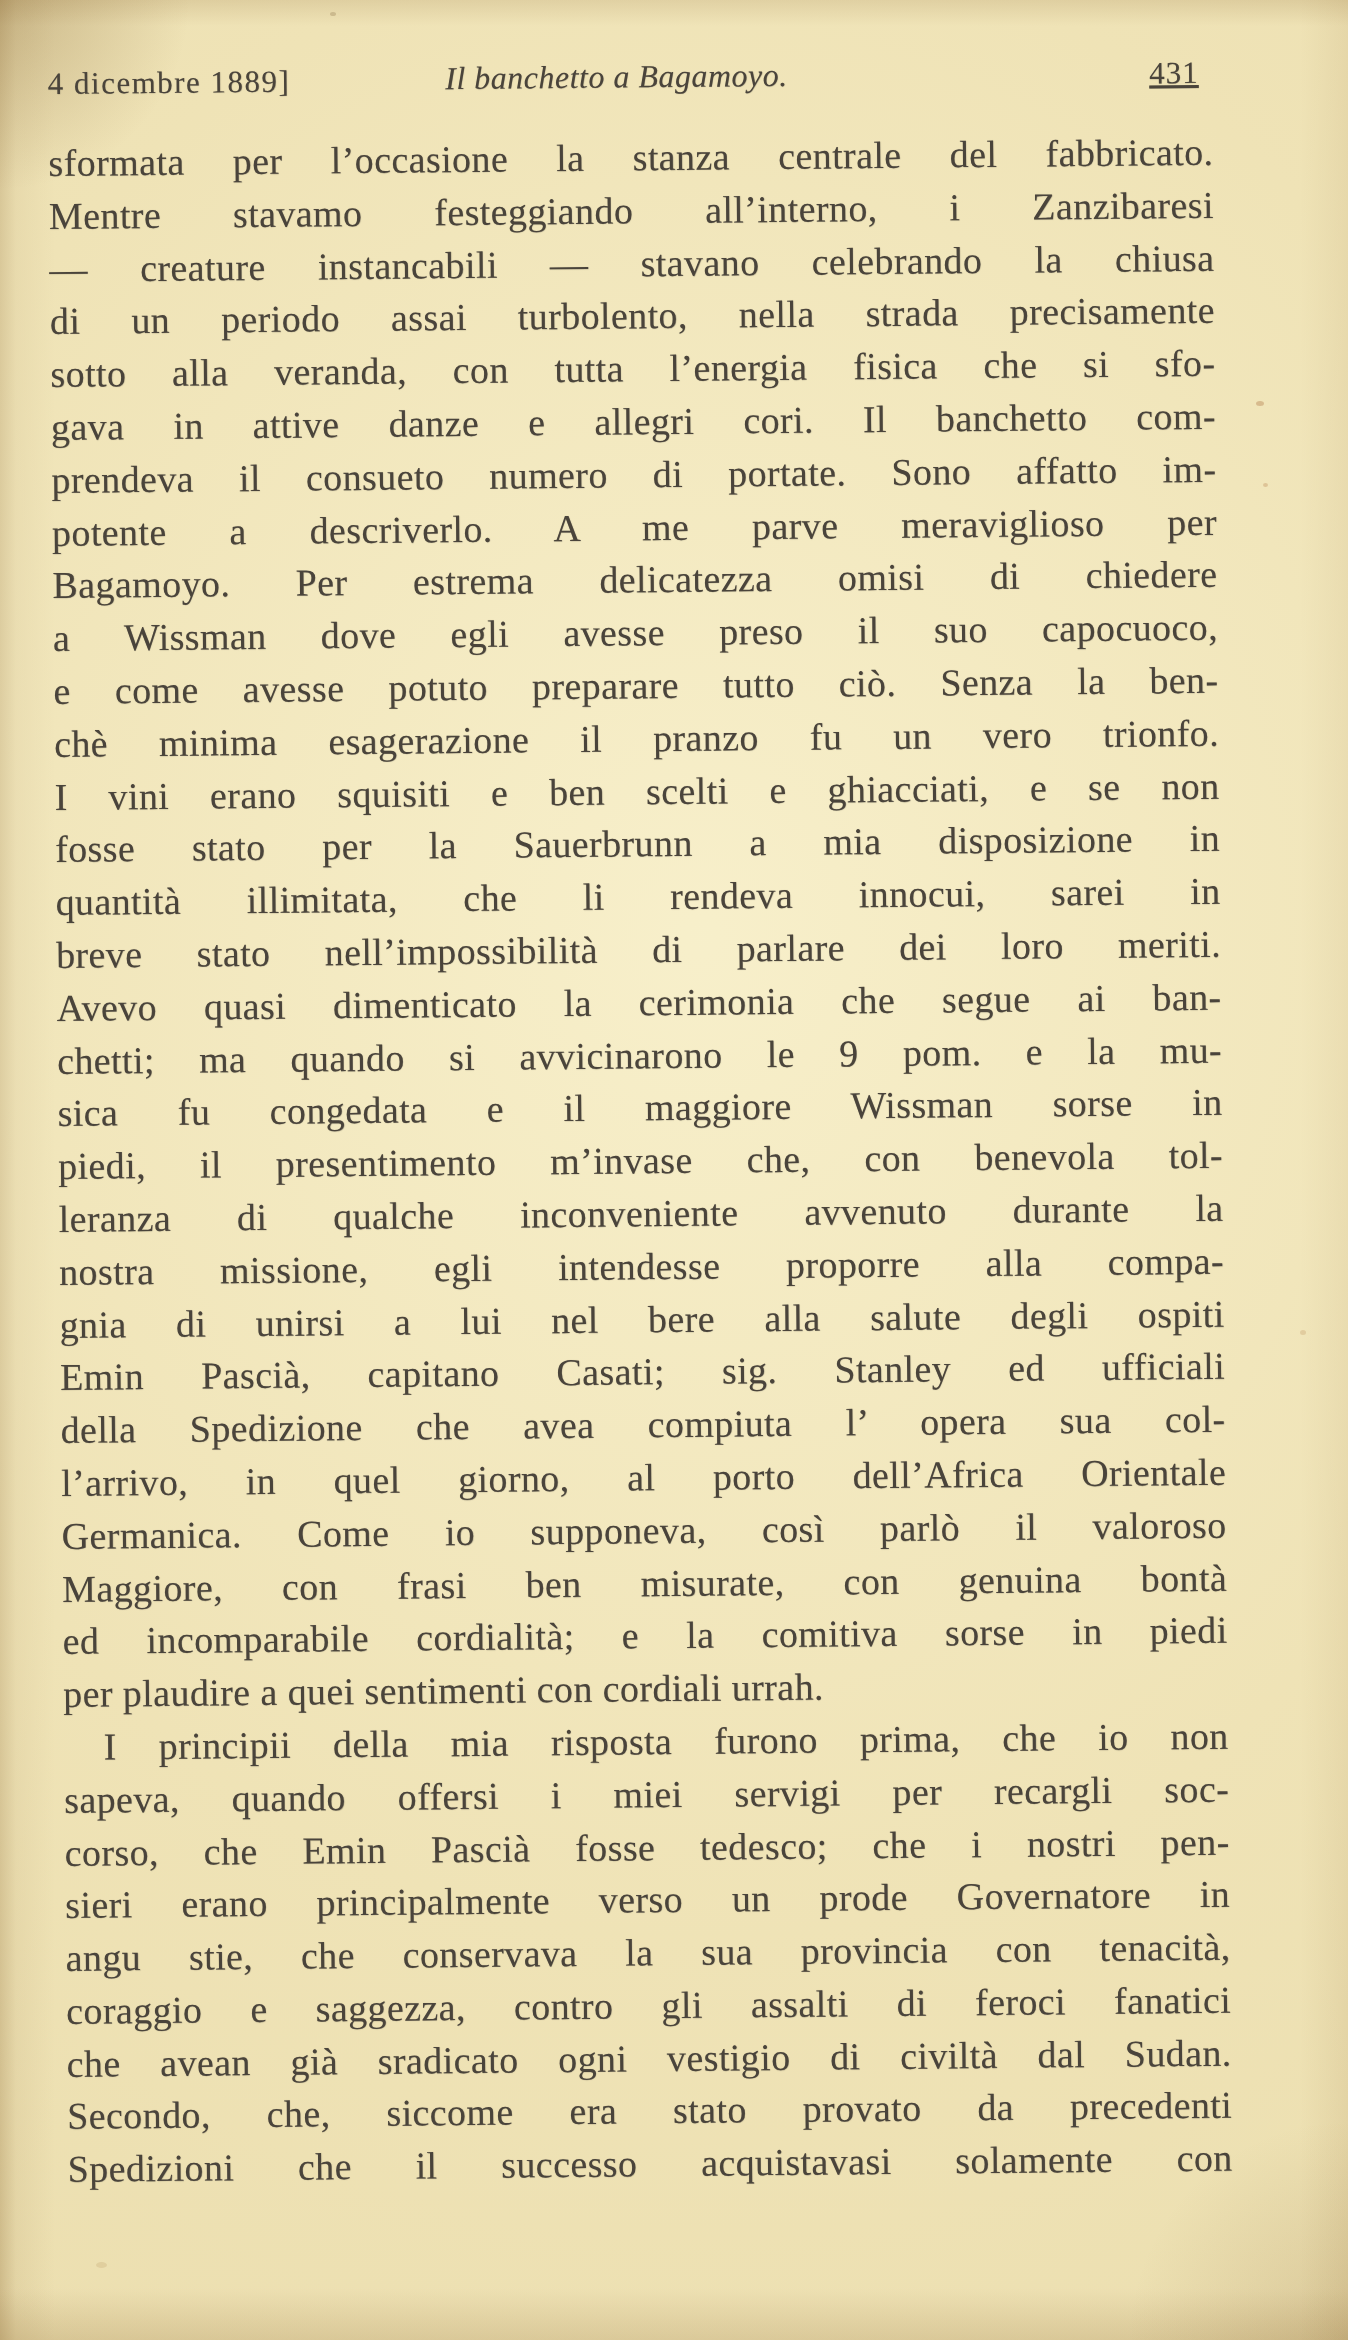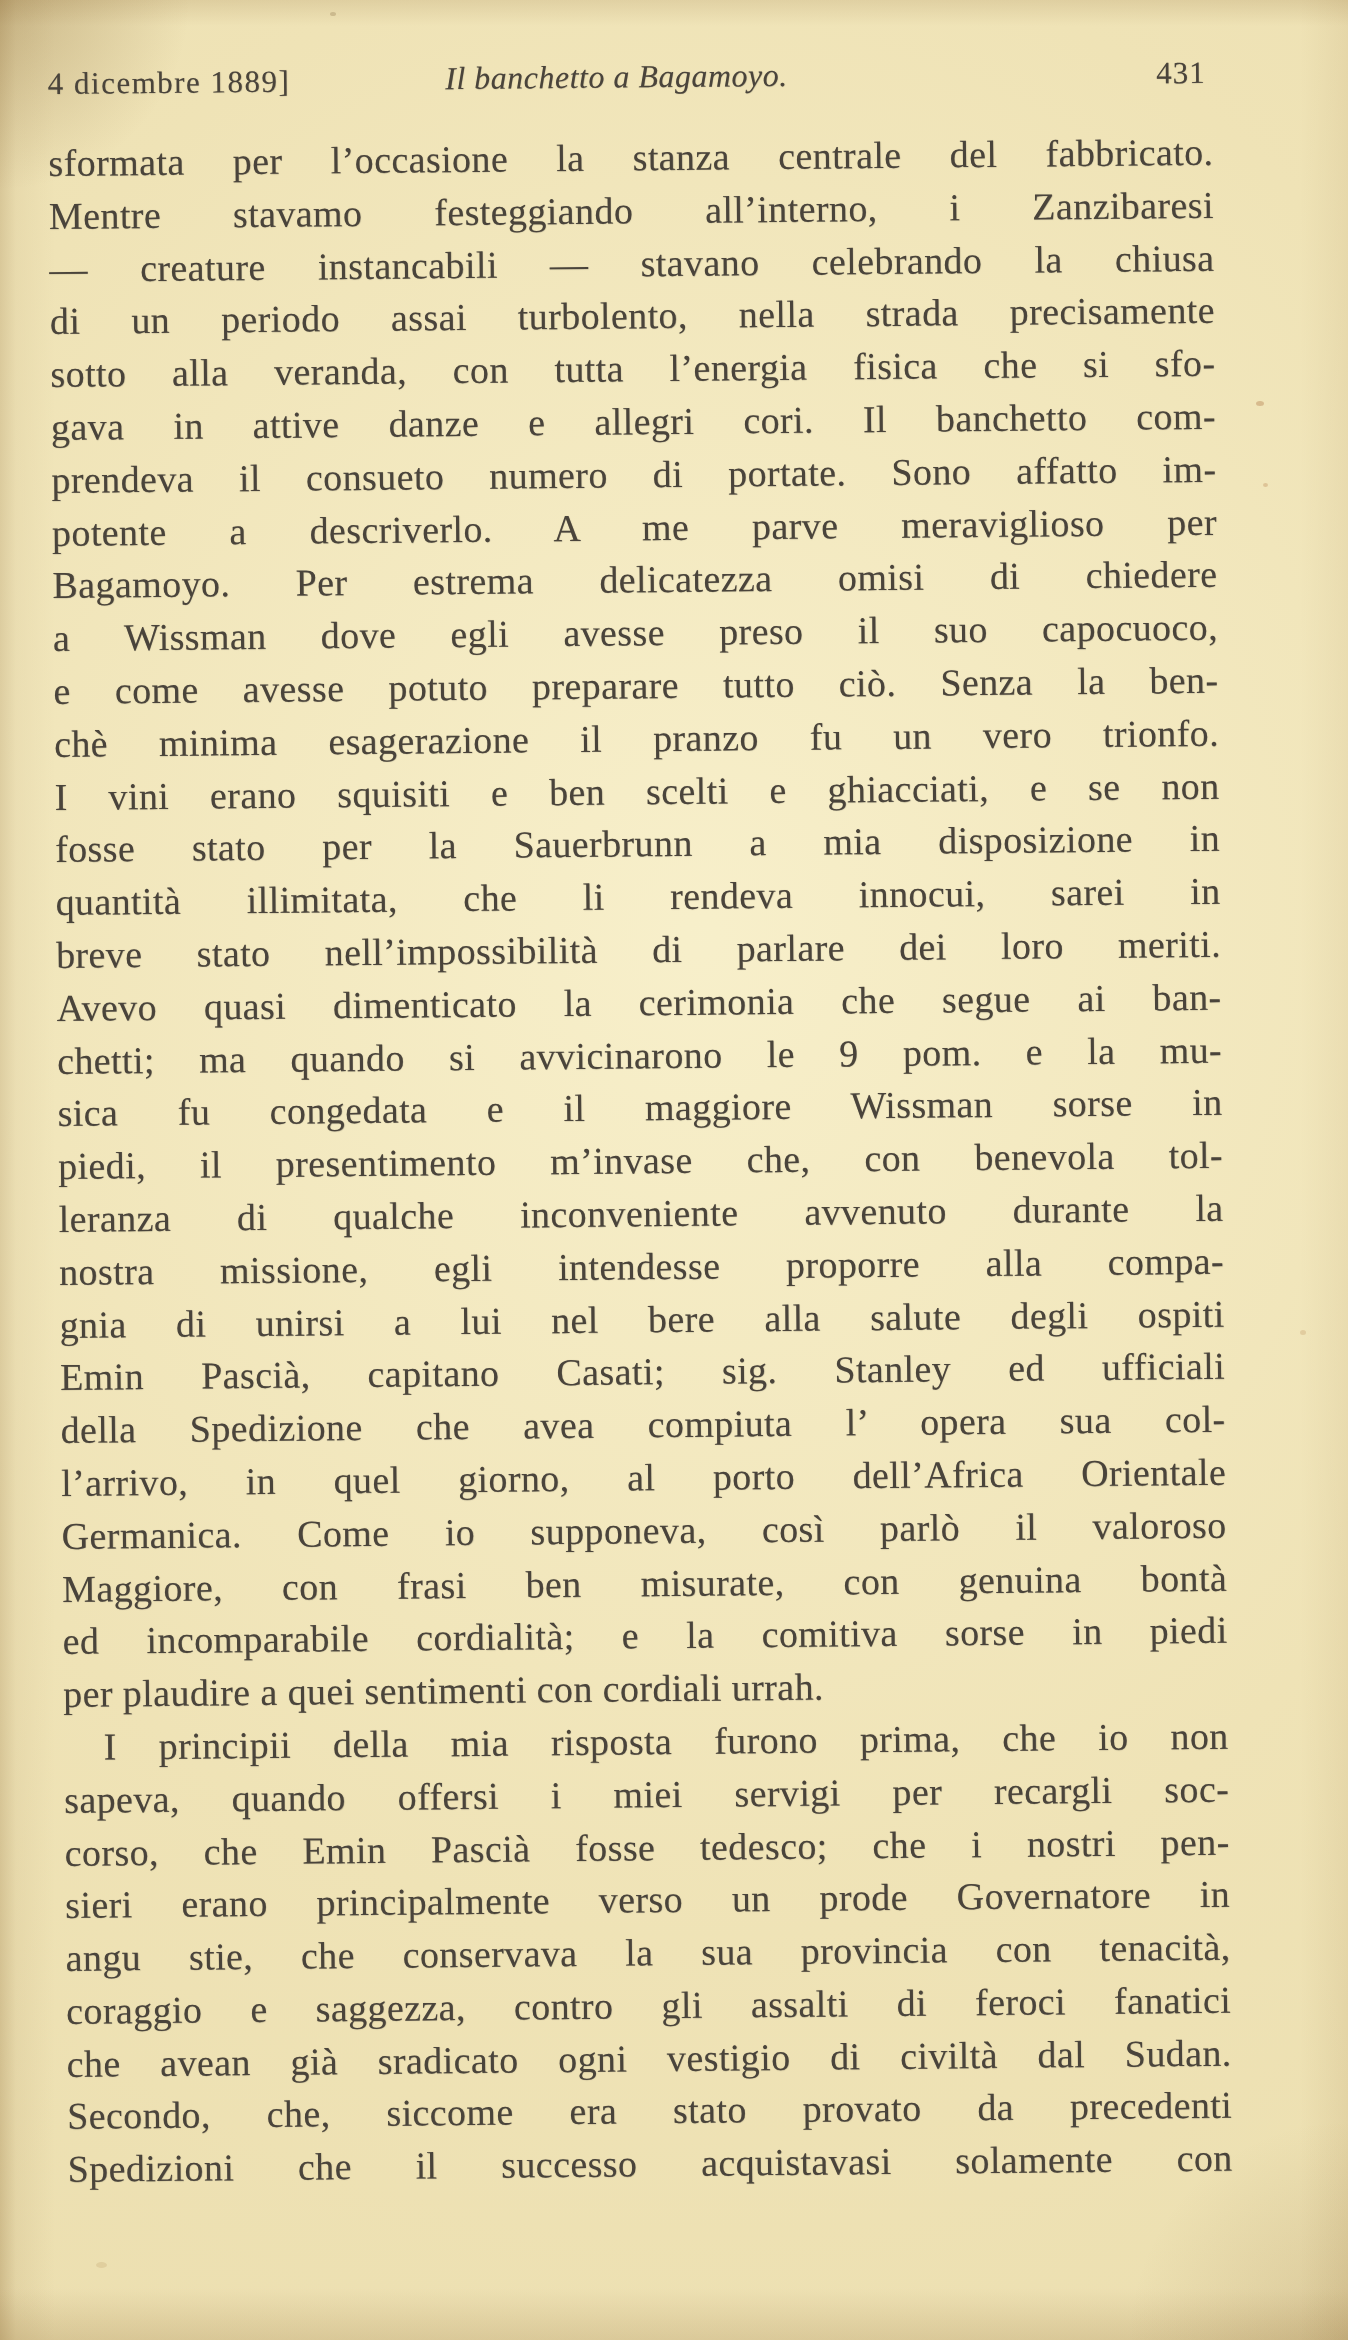--- a/index.html
+++ b/index.html
@@ -33,21 +33,21 @@
     width: 1165px; height: 48px;
     font-size: 31px;
   }
   .hdr-date { position: absolute; left: 0; top: 2px; letter-spacing: 1.5px; }
   .hdr-title {
     position: absolute; left: 50%; top: 0;
     transform: translateX(-54%);
     font-style: italic; font-size: 32px; letter-spacing: 0.5px;
     white-space: nowrap;
   }
-  .hdr-num { position: absolute; right: 7px; top: 2px; letter-spacing: 1px; }
+  .hdr-num { position: absolute; right: 14px; top: 2px; letter-spacing: 1px; text-decoration: underline; }
   .body-text {
     position: absolute; left: 57px; top: 131px;
     width: 1165px;
     font-size: 38px;
     line-height: 52.8px;
     letter-spacing: 0.4px;
   }
   .line {
     height: 52.8px;
     text-align: justify;

